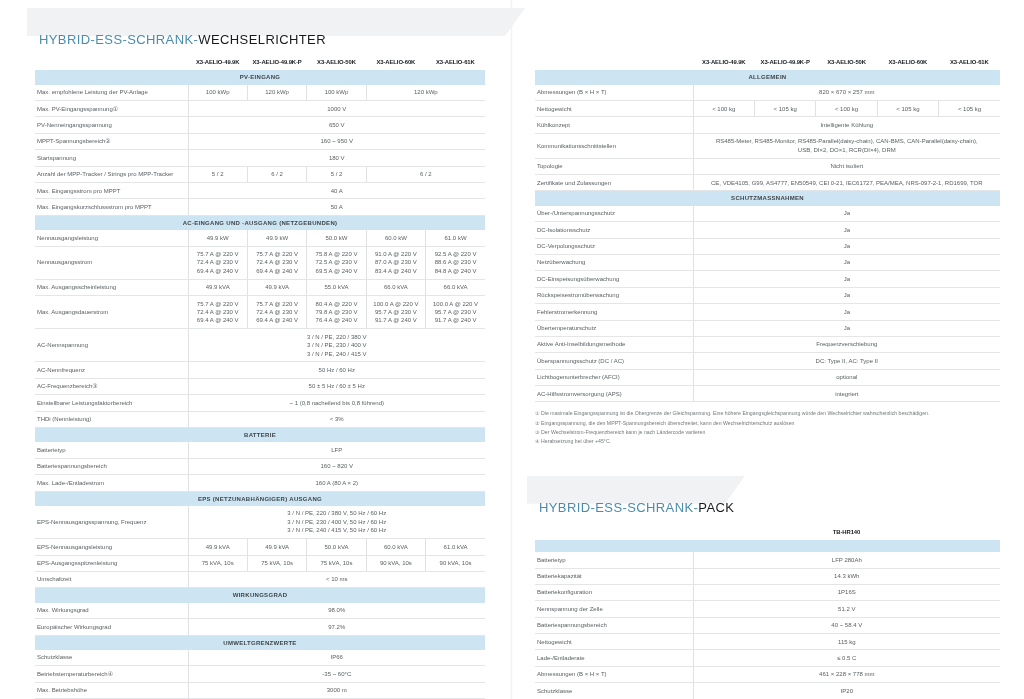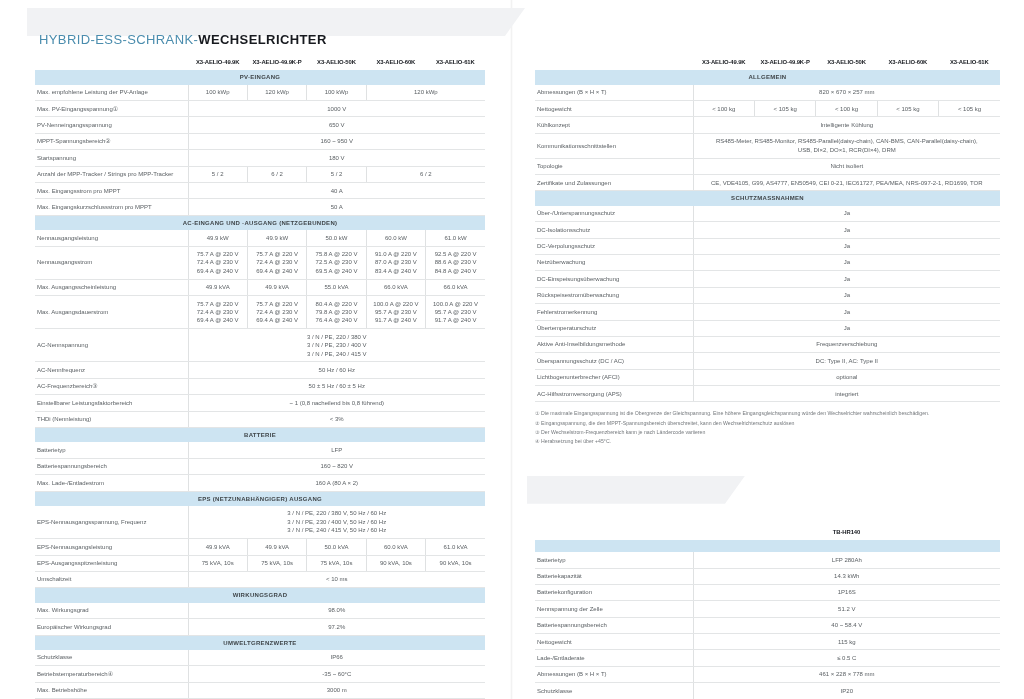--- a/index.html
+++ b/index.html
@@ -13,21 +13,21 @@
   .col-right { position:absolute; left:535px; top:6px; width:465px; }
 
   
   .title-wrap { position:relative; height:50px; }
   .banner { position:absolute; top:2px; left:-8px; height:28px; background:#f1f2f4;
             clip-path: polygon(0 0, 100% 0, calc(100% - 20px) 100%, 0 100%); }
   .banner-wide { width:498px; }
   .banner-small { width:218px; }
   .doc-title { position:absolute; left:4px; top:26px; font-size:13px; letter-spacing:0.4px; white-space:nowrap; }
   .doc-title .t-prefix { color:#4a8cad; font-weight:400;margin-top:47px; }
-  .doc-title .t-bold   { color:#171a1f; font-weight:700; }
+  .doc-title .t-bold   { color:#171a1f; font-weight:400; }
 
   
   table.spec { width:100%; border-collapse:collapse; table-layout:fixed; }
   .spec td { font-size:6px; line-height:1.4; vertical-align:middle; }
   .models-row td { border:none; padding:2px 1px 4px 1px; text-align:center;
                    font-weight:700; font-size:5.9px; color:#171a1f; letter-spacing:-0.1px; white-space:nowrap; }
   .section-cell { background:#cde4f2; text-align:center; font-weight:700; color:#3f4549;
                   font-size:6px; padding:3px 2px; letter-spacing:0.3px; }
   .label-cell { text-align:left; padding:3.5px 4px 3.5px 2px; border-bottom:1px solid #e3e5e6; color:#5b6064; }
   .value-cell { text-align:center; padding:3.5px 2px; border-bottom:1px solid #e3e5e6;
@@ -375,20 +375,23 @@
     <div class="footnotes">
       <div class="footnote">① Die maximale Eingangsspannung ist die Obergrenze der Gleichspannung. Eine höhere Eingangsgleichspannung würde den Wechselrichter wahrscheinlich beschädigen.</div>
       <div class="footnote">② Eingangsspannung, die den MPPT-Spannungsbereich überschreitet, kann den Wechselrichterschutz auslösen</div>
       <div class="footnote">③ Der Wechselstrom-Frequenzbereich kann je nach Ländercode variieren</div>
       <div class="footnote">④ Herabsetzung bei über +45°C.</div>
     </div>
 
     <div class="pack-block">
       <div class="title-wrap">
         <div class="banner banner-small"></div>
+        <div class="doc-title">
+          <span class="t-prefix">HYBRID-ESS-SCHRANK-</span><span class="t-bold">PACK</span>
+        </div>
       </div>
       <table class="spec pack-table" id="pack-table">
           <colgroup>
             <col style="width: 34%;">
             <col style="width: 66%;">
           </colgroup>
           <tbody>
             <tr class="models-row">
               <td></td>
               <td>TB-HR140</td>

